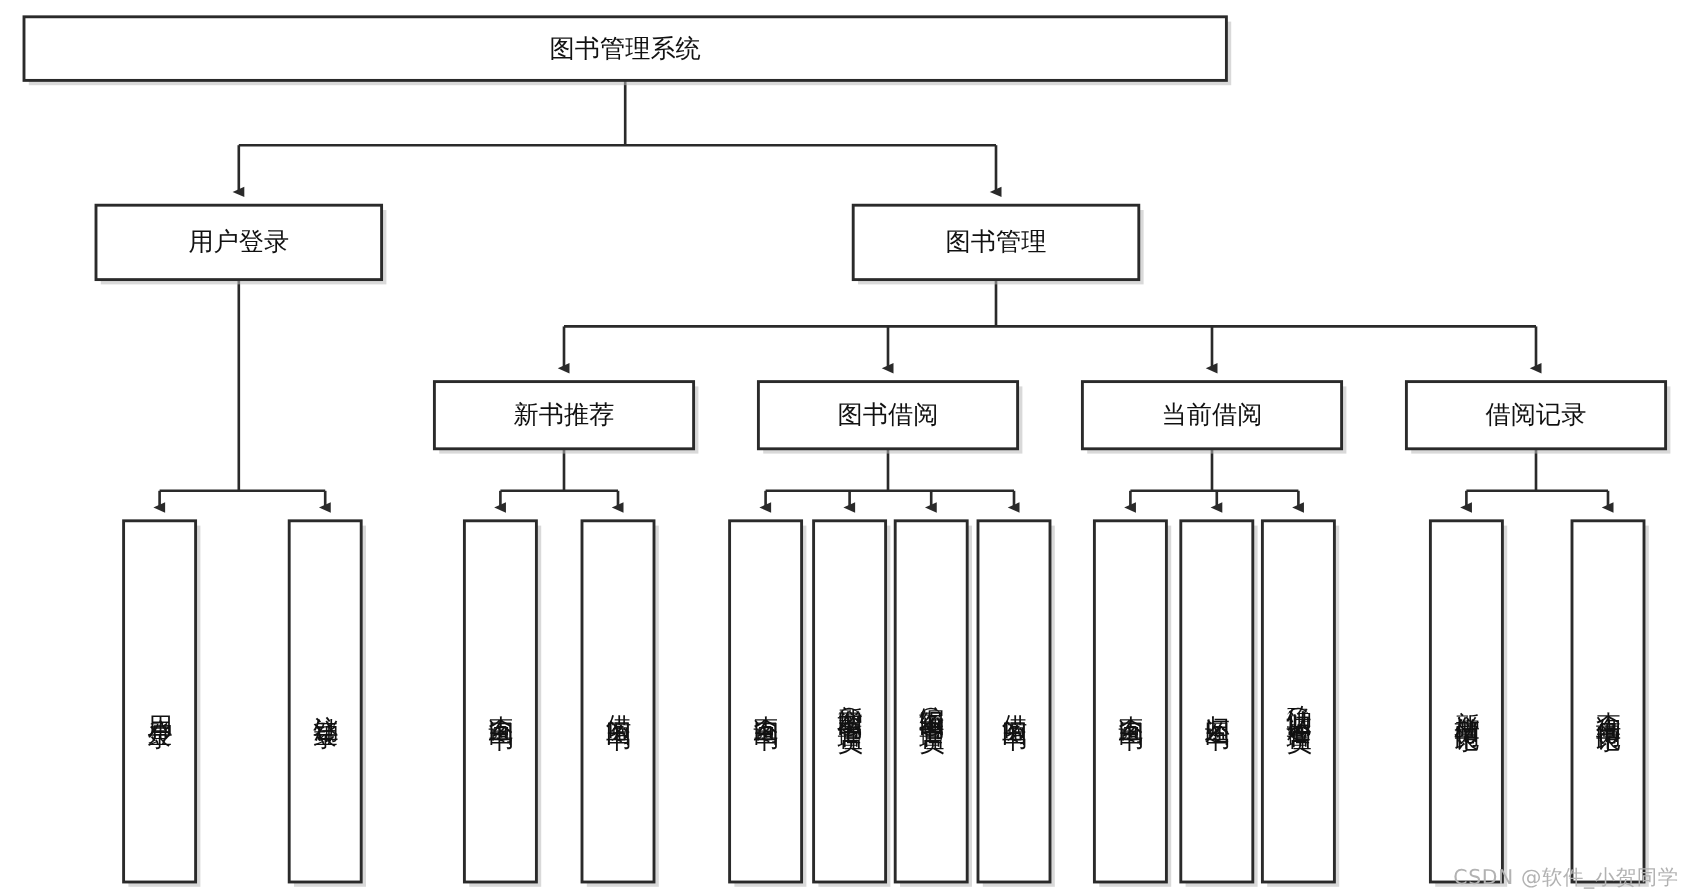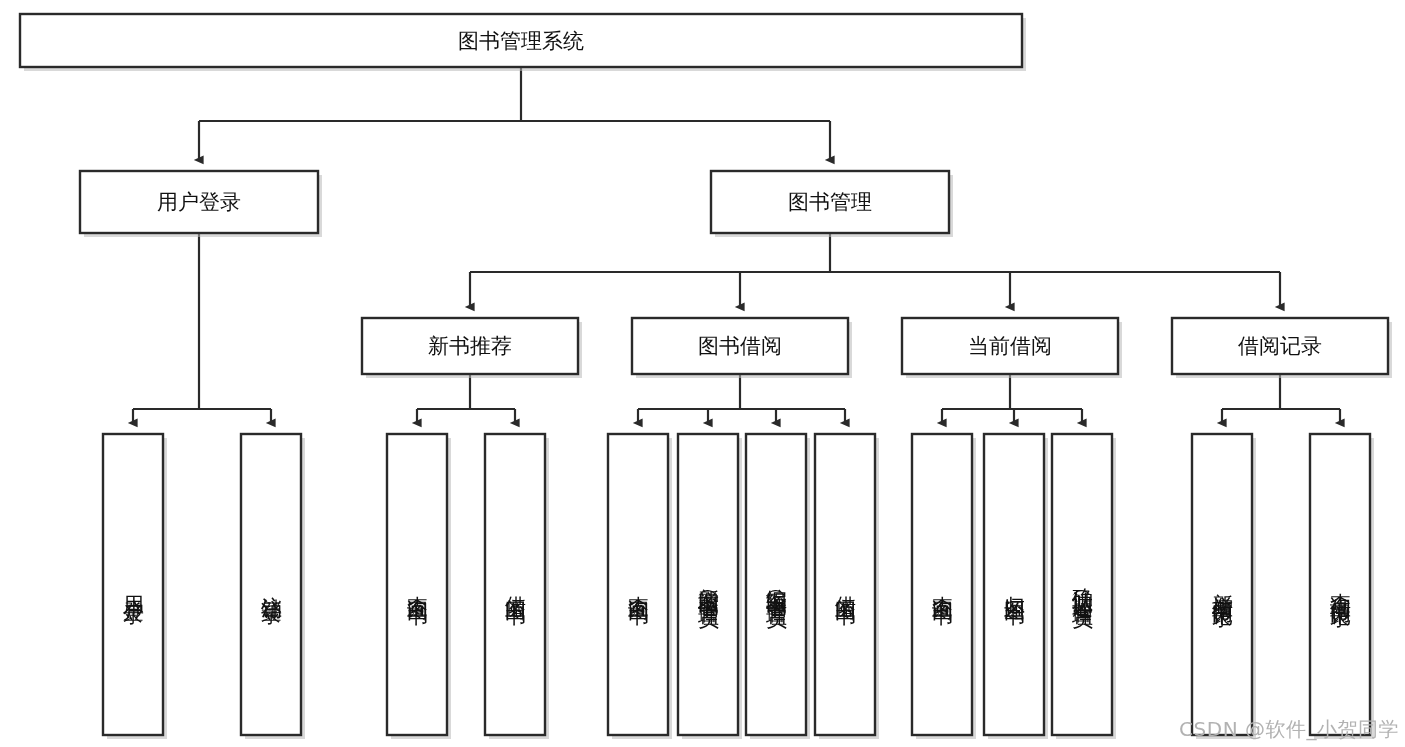--- a/index.html
+++ b/index.html
@@ -60,21 +60,21 @@
     letter-spacing: 3px;
     line-height: 1;
     white-space: nowrap;
     pointer-events: none;
   }
   .watermark {
     position: absolute;
     right: 6px;
     bottom: 4px;
     font-family: "DejaVu Sans", "Liberation Sans", sans-serif;
-    font-size: 20px;
+    font-size: 17px;
     color: #b2b2b2;
     letter-spacing: 0.5px;
     user-select: none;
   }
 </style>
 </head>
 <body>
 
 <div id="page">
 

